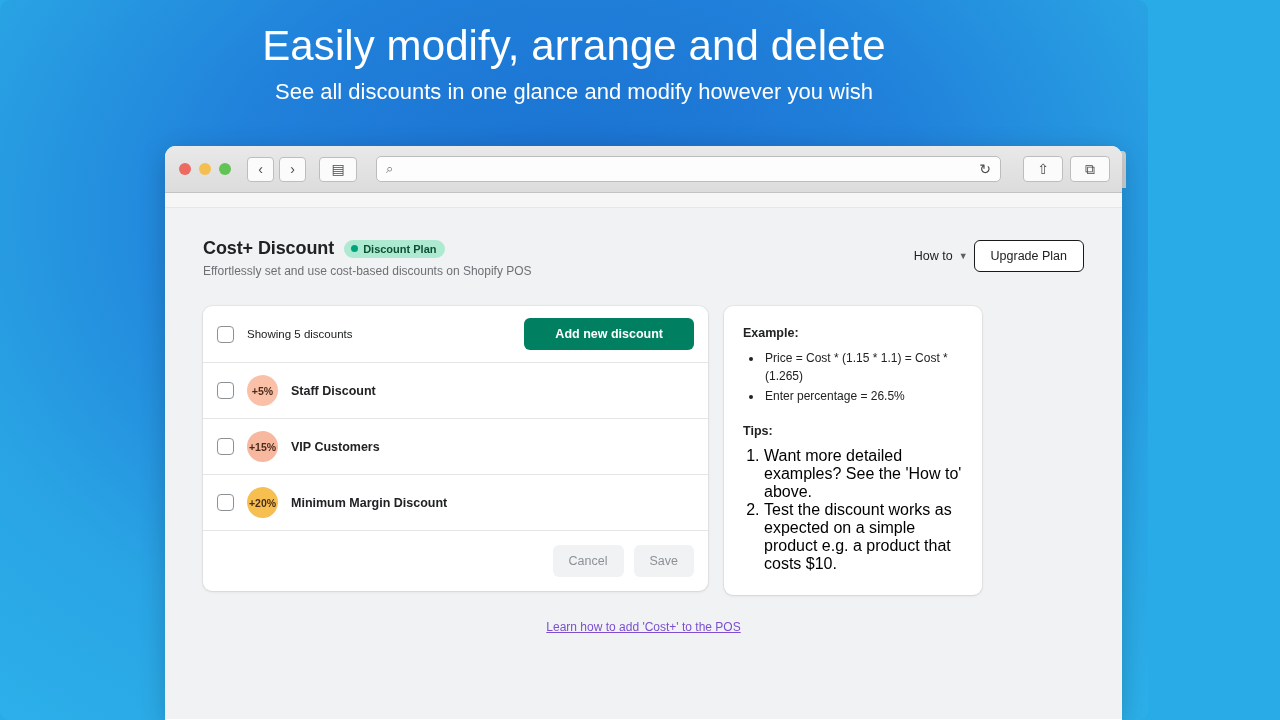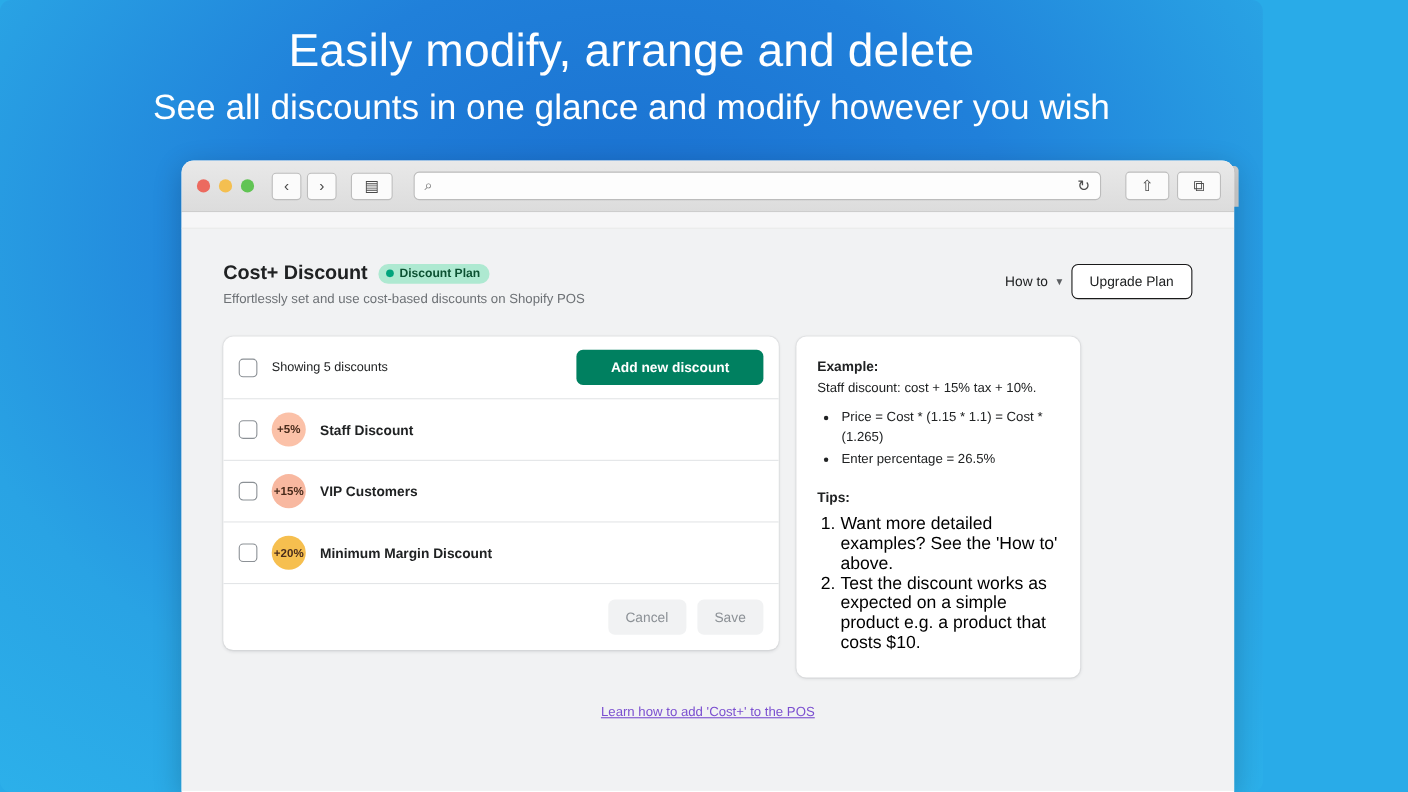--- a/index.html
+++ b/index.html
@@ -30,21 +30,21 @@
     color: #ffffff;
     padding-top: 22px;
   }
   .promo-title {
     font-size: 42px;
     font-weight: 400;
     letter-spacing: 0.1px;
     line-height: 1.12;
   }
   .promo-sub {
-    font-size: 32px;
+    font-size: 22px;
     font-weight: 400;
     line-height: 1.18;
     margin-top: 10px;
   }
 
   
   .browser {
     position: absolute;
     left: 165px;
     top: 146px;
@@ -383,21 +383,20 @@
           </div>
 
           <div class="list-footer">
             <button class="ghost-btn">Cancel</button>
             <button class="ghost-btn">Save</button>
           </div>
         </div>
 
         <div class="card info-card">
           <div class="info-h">Example:</div>
-          <div class="info-p">Staff discount: cost + 15% tax + 10%.</div>
           <ul class="info-list">
             <li>Price = Cost * (1.15 * 1.1) = Cost * (1.265)</li>
             <li>Enter percentage = 26.5%</li>
           </ul>
 
           <div class="tips-block">
             <div class="info-h">Tips:</div>
             <ol class="tips-list">
               <li>Want more detailed examples? See the 'How to' above.</li>
               <li>Test the discount works as expected on a simple product e.g. a product that costs $10.</li>

